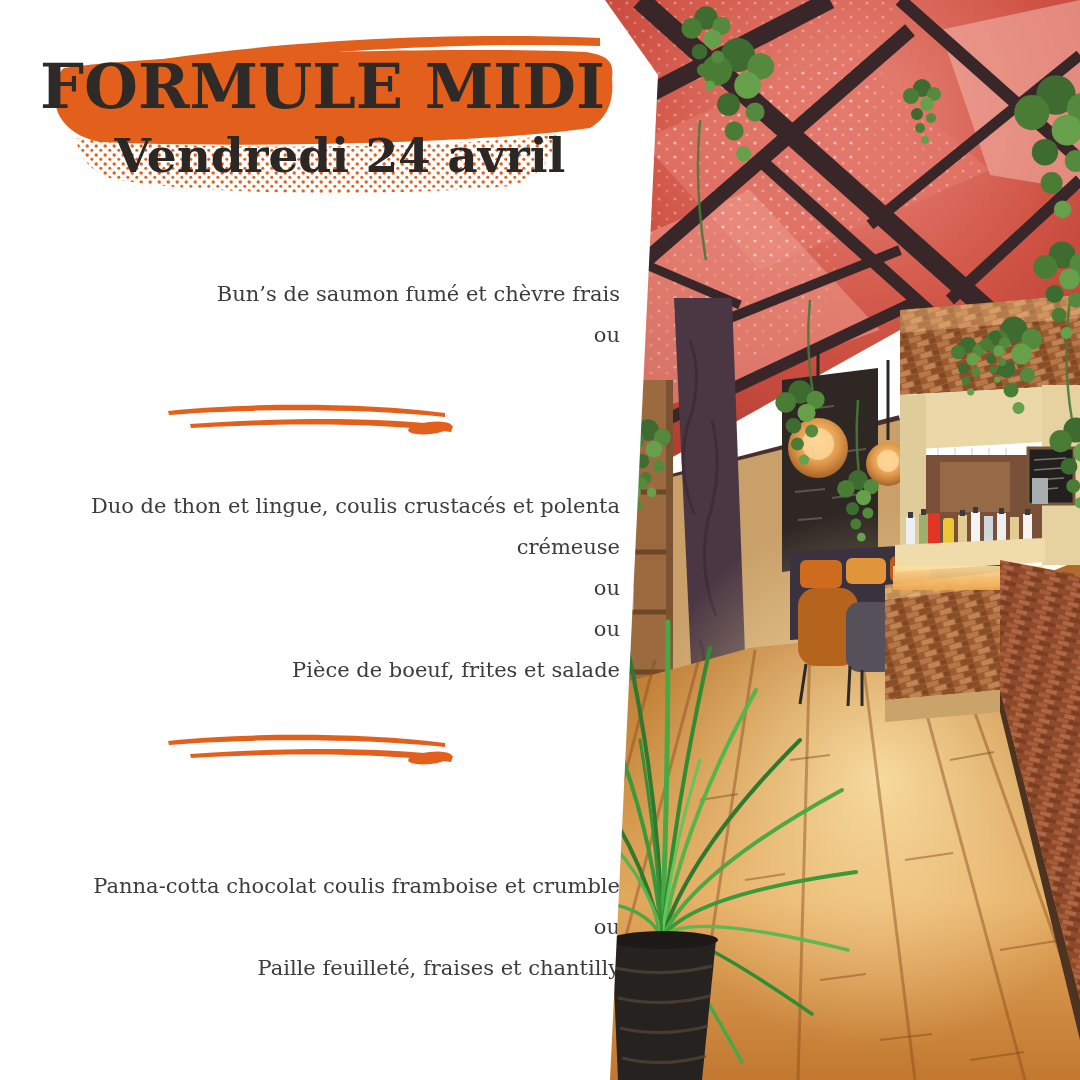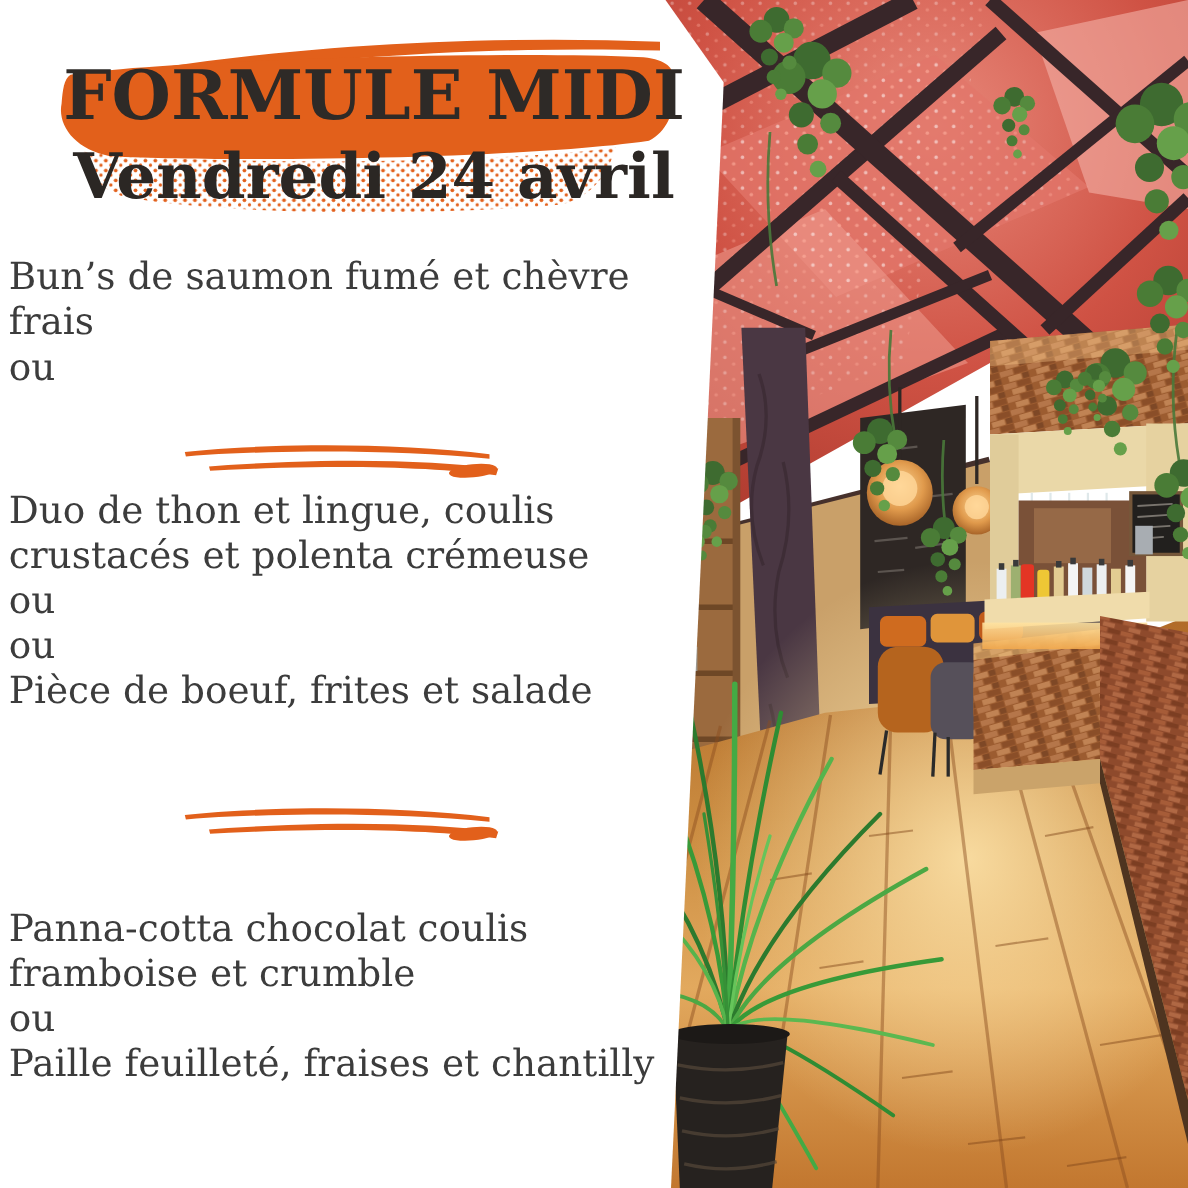--- a/index.html
+++ b/index.html
@@ -7,26 +7,26 @@
           font-family:"DejaVu Serif","Liberation Serif",serif;}
   
   .photo-wrap{position:absolute;inset:0;}
   .photo-svg{position:absolute;left:560px;top:0;width:520px;height:1080px;}
   
   .panel{position:absolute;inset:0;background:#ffffff;
          clip-path:polygon(0 0,605px 0,658px 75px,610px 1080px,0 1080px);
          filter:drop-shadow(4px 0 9px rgba(50,25,8,.30));}
   .title-wrap{position:absolute;left:40px;top:26px;width:600px;height:200px;}
   .brush-svg{position:absolute;left:0;top:0;width:600px;height:200px;}
-  .poster-title{position:absolute;left:0;right:0;top:30px;margin:0;text-align:center;
+  .poster-title{position:absolute;left:0;right:0;top:30px;margin:0;
         font-size:62px;font-weight:700;color:#2E2A27;letter-spacing:0px;line-height:1;}
   .poster-date{position:absolute;left:0;right:0;top:104px;margin:0;text-align:center;
-        font-size:57px;font-weight:700;color:#2b2724;line-height:1.1;}
-  .course{position:absolute;left:8px;width:612px;text-align:left;
-          color:#3C3C3C;font-size:34px;line-height:41px;}
+        font-size:47px;font-weight:700;color:#2b2724;line-height:1.1;}
+  .course{position:absolute;left:8px;width:612px;text-align:right;
+          color:#3C3C3C;font-size:21px;line-height:41px;margin-top:42px;}
   .course p{margin:0;}
   .c1{top:232px}.c2{top:444px}.c3{top:824px}
   .divider{position:absolute;width:305px;height:48px;left:158px;}
   .d1{top:392px}.d2{top:722px}
 </style>
 </head>
 <body>
 
 <div class="canvas">
 

